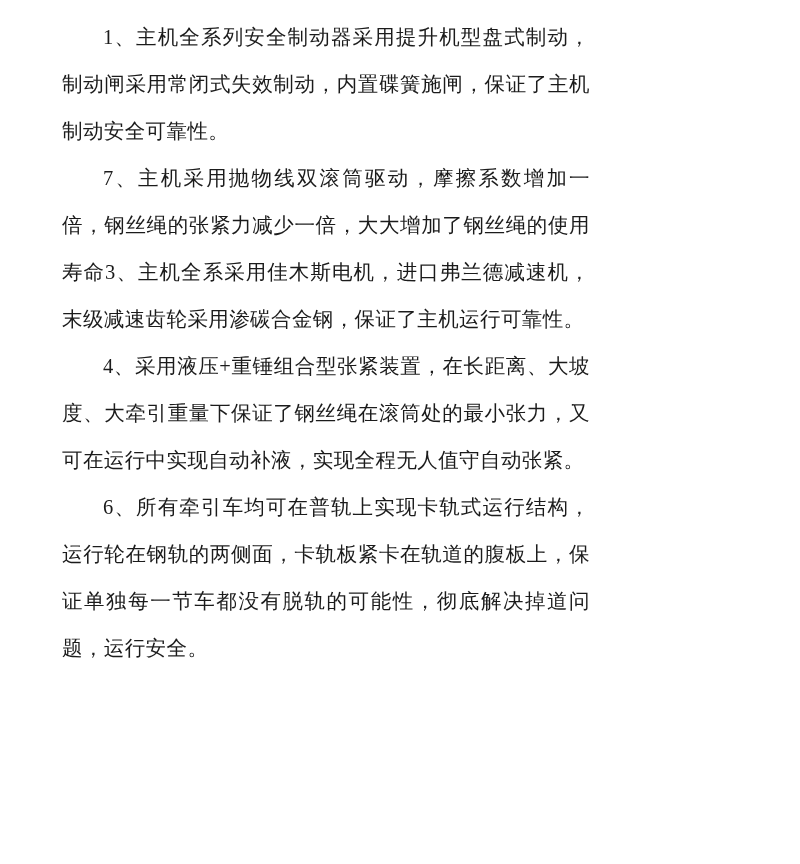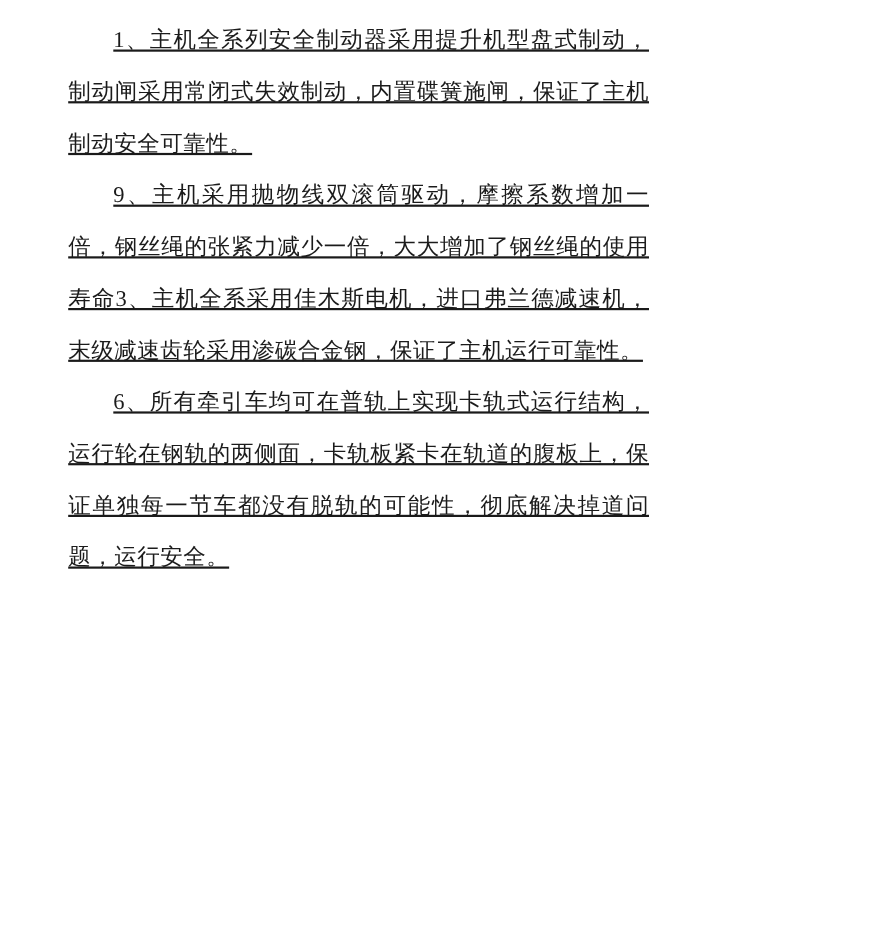--- a/index.html
+++ b/index.html
@@ -13,34 +13,34 @@
     font-family: "Liberation Serif", "DejaVu Serif", serif;
     color: #1a1a1a;
     overflow: hidden;
   }
   .page {
     box-sizing: border-box;
     width: 652px;
     height: 864px;
     padding: 14px 62px 0 62px;
     background: #ffffff;
-    text-decoration: underline;
   }
   .para {
     font-size: 20.5px;
     line-height: 47px;
     text-align: justify;
     text-justify: inter-ideograph;
     text-indent: 2em;
     margin: 0 0 0 0;
     letter-spacing: 0.4px;
     color: #1b1b1b;
     font-weight: 500;
   }
 </style>
 </head>
 <body>
 
 <div class="page">
   <p class="para">1、主机全系列安全制动器采用提升机型盘式制动，制动闸采用常闭式失效制动，内置碟簧施闸，保证了主机制动安全可靠性。</p>
-  <p class="para">9、主机采用抛物线双滚筒驱动，摩擦系数增加一倍，钢丝绳的张紧力减少一倍，大大增加了钢丝绳的使用寿命3、主机全系采用佳木斯电机，进口弗兰德减速机，末级减速齿轮采用渗碳合金钢，保证了主机运行可靠性。</p>
+  <p class="para">7、主机采用抛物线双滚筒驱动，摩擦系数增加一倍，钢丝绳的张紧力减少一倍，大大增加了钢丝绳的使用寿命3、主机全系采用佳木斯电机，进口弗兰德减速机，末级减速齿轮采用渗碳合金钢，保证了主机运行可靠性。</p>
+  <p class="para">4、采用液压+重锤组合型张紧装置，在长距离、大坡度、大牵引重量下保证了钢丝绳在滚筒处的最小张力，又可在运行中实现自动补液，实现全程无人值守自动张紧。</p>
   <p class="para">6、所有牵引车均可在普轨上实现卡轨式运行结构，运行轮在钢轨的两侧面，卡轨板紧卡在轨道的腹板上，保证单独每一节车都没有脱轨的可能性，彻底解决掉道问题，运行安全。</p>
 </div>
 
 </body></html>

